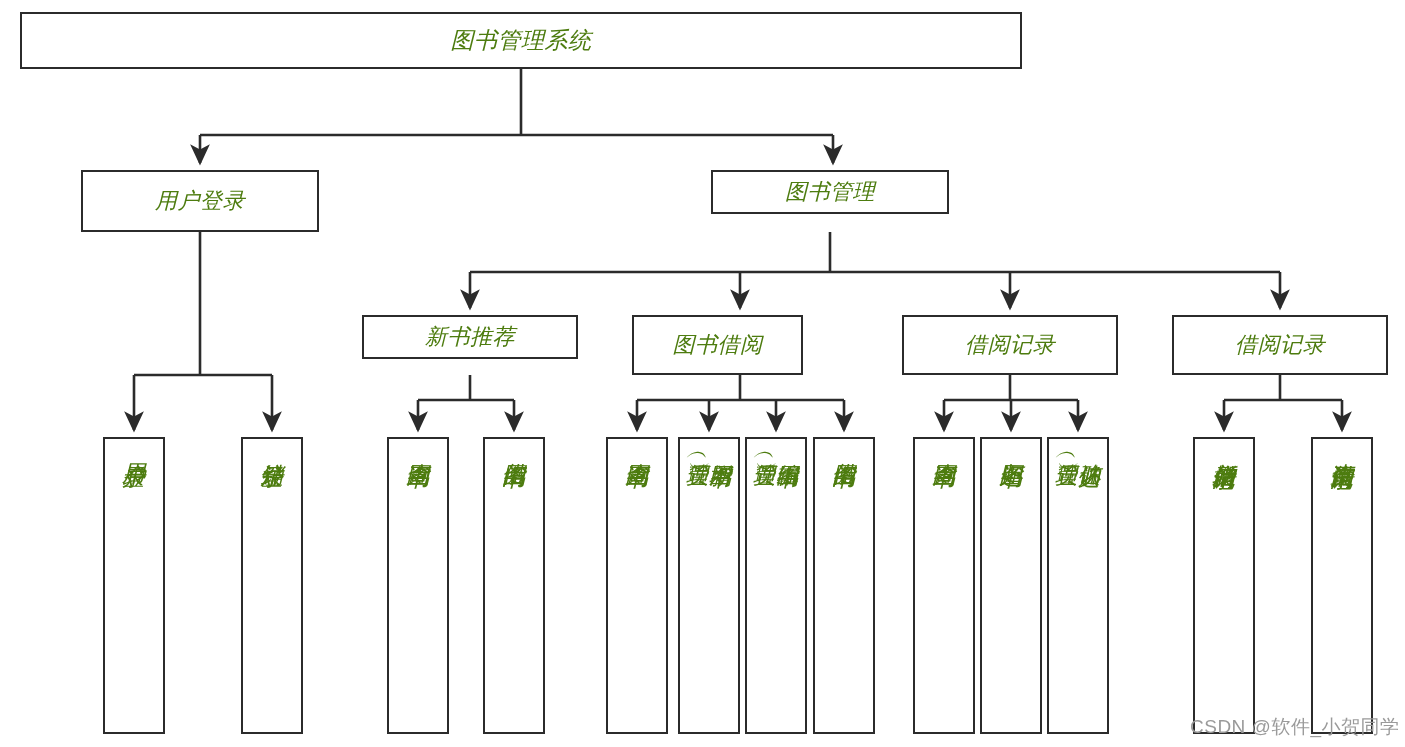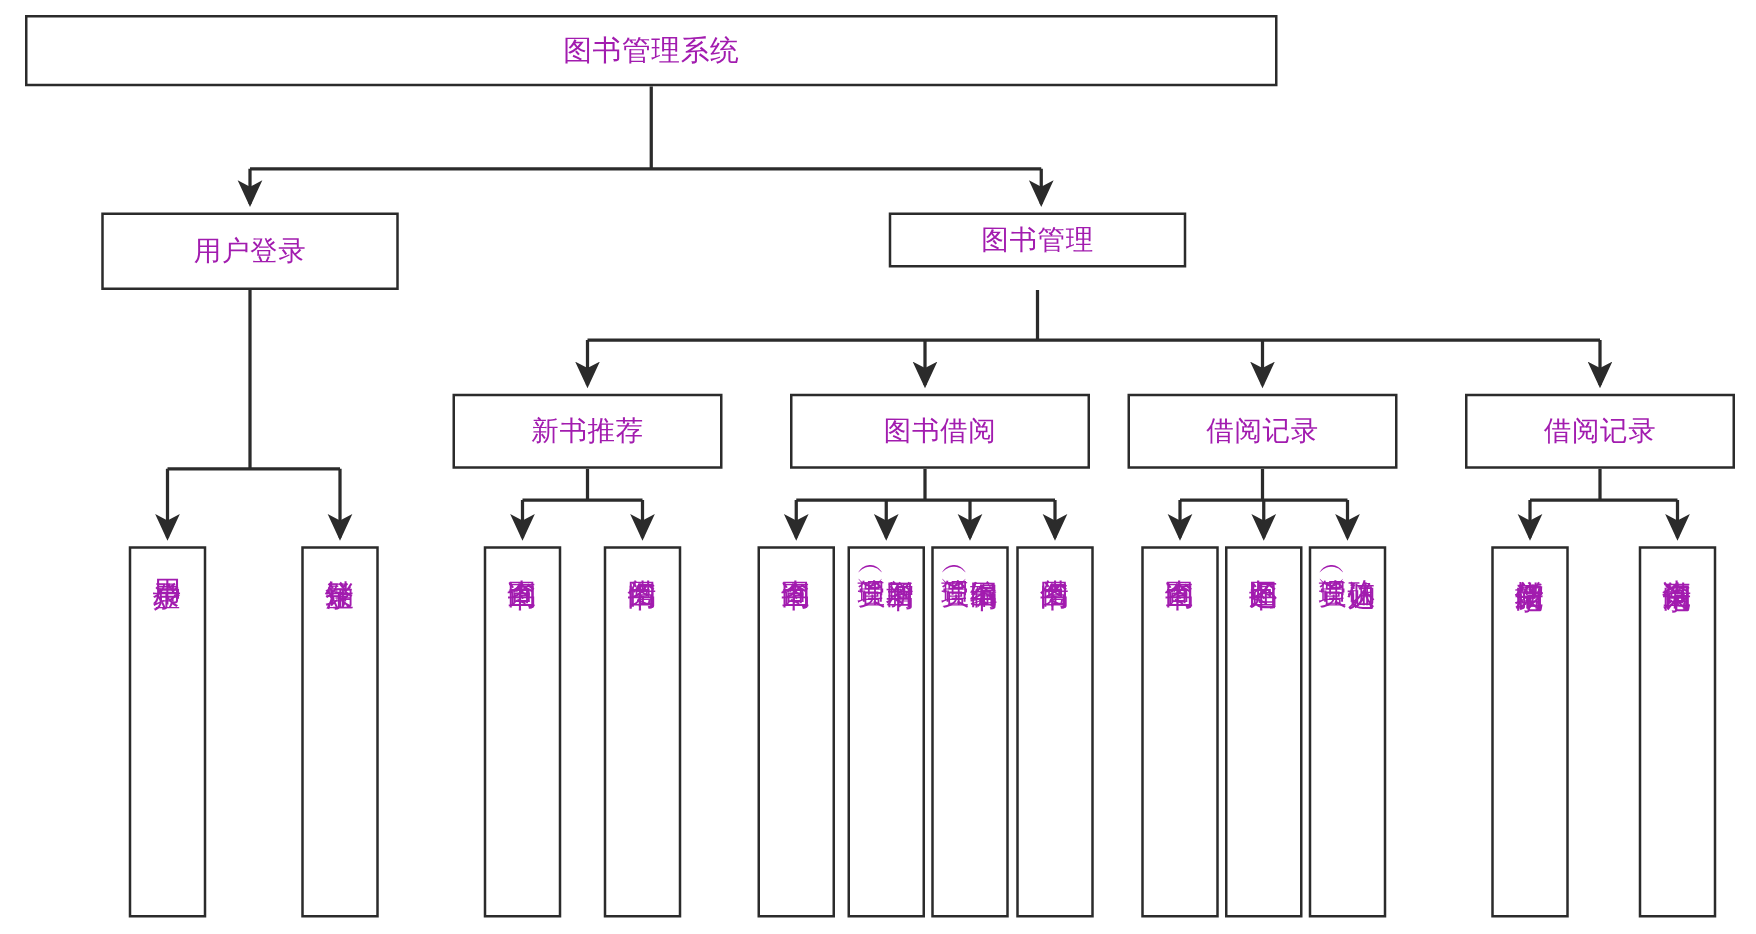--- a/index.html
+++ b/index.html
@@ -26,21 +26,22 @@
     pointer-events: none;
   }
   .node {
     position: absolute;
     box-sizing: border-box;
     border: 2.5px solid #2b2b2b;
     background: #ffffff;
     display: flex;
     align-items: center;
     justify-content: center;
-    color: #a21caf;
+    color: #4d7c0f;
+    font-style: italic;
   }
   .node .label {
     text-align: center;
     line-height: 1.18;
     letter-spacing: 0.5px;
     white-space: pre;
   }
   .node.horiz .label {
     writing-mode: horizontal-tb;
     font-size: 22px;
@@ -130,24 +131,24 @@
     <span class="label">图书管理系统</span>
   </div>
 
   <div class="node horiz" style="left:81px;top:170px;width:238px;height:62px;">
     <span class="label">用户登录</span>
   </div>
   <div class="node horiz" style="left:711px;top:170px;width:238px;height:44px;">
     <span class="label">图书管理</span>
   </div>
 
-  <div class="node horiz" style="left:362px;top:315px;width:216px;height:60px;">
+  <div class="node horiz" style="left:362px;top:315px;width:216px;height:44px;">
     <span class="label">新书推荐</span>
   </div>
-  <div class="node horiz" style="left:632px;top:315px;width:240px;height:60px;">
+  <div class="node horiz" style="left:632px;top:315px;width:171px;height:60px;">
     <span class="label">图书借阅</span>
   </div>
   <div class="node horiz" style="left:902px;top:315px;width:216px;height:60px;">
     <span class="label">借阅记录</span>
   </div>
   <div class="node horiz" style="left:1172px;top:315px;width:216px;height:60px;">
     <span class="label">借阅记录</span>
   </div>
 
   <div class="node vert" style="left:103px;top:437px;width:62px;height:297px;">
@@ -186,14 +187,15 @@
     <span class="label">确认归还
 （管理员）</span>
   </div>
   <div class="node vert" style="left:1193px;top:437px;width:62px;height:297px;">
     <span class="label">新增借阅记录</span>
   </div>
   <div class="node vert" style="left:1311px;top:437px;width:62px;height:297px;">
     <span class="label">查询借阅记录</span>
   </div>
 
+  <div class="watermark" style="left:1190px;top:714px;">CSDN @软件_小贺同学</div>
 
 </div>
 
 </body></html>

